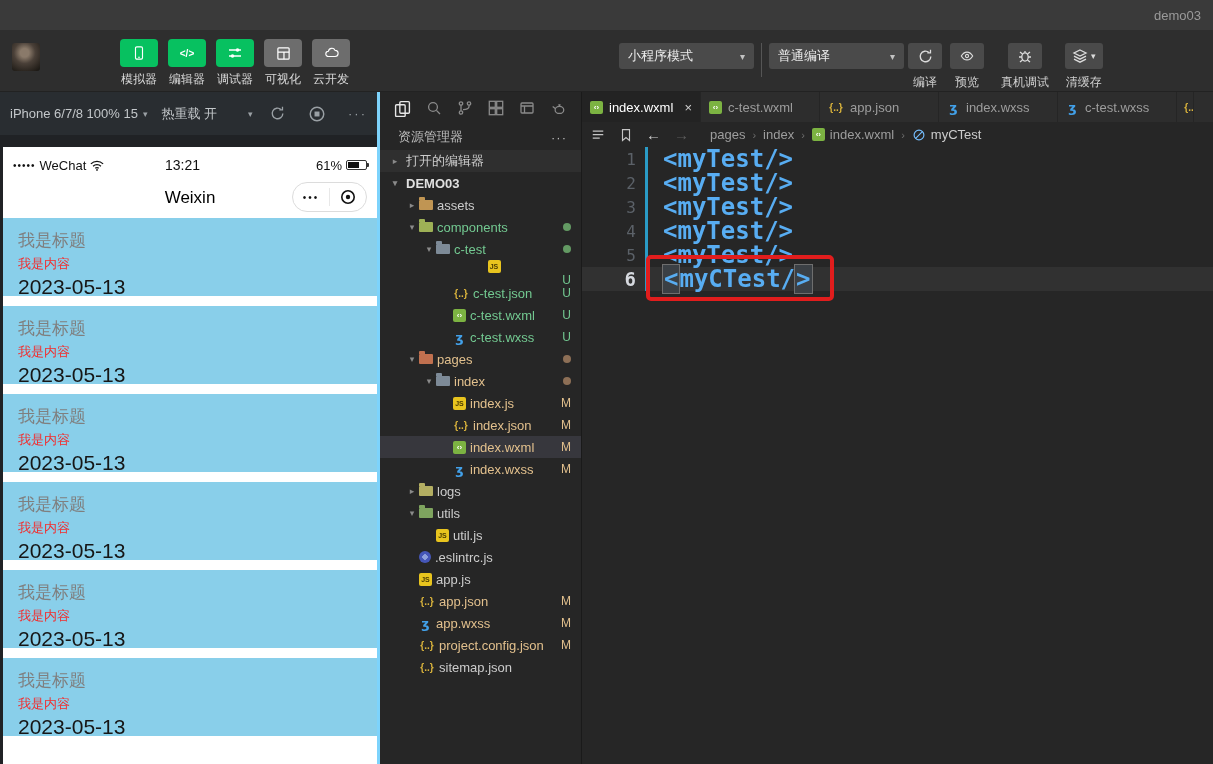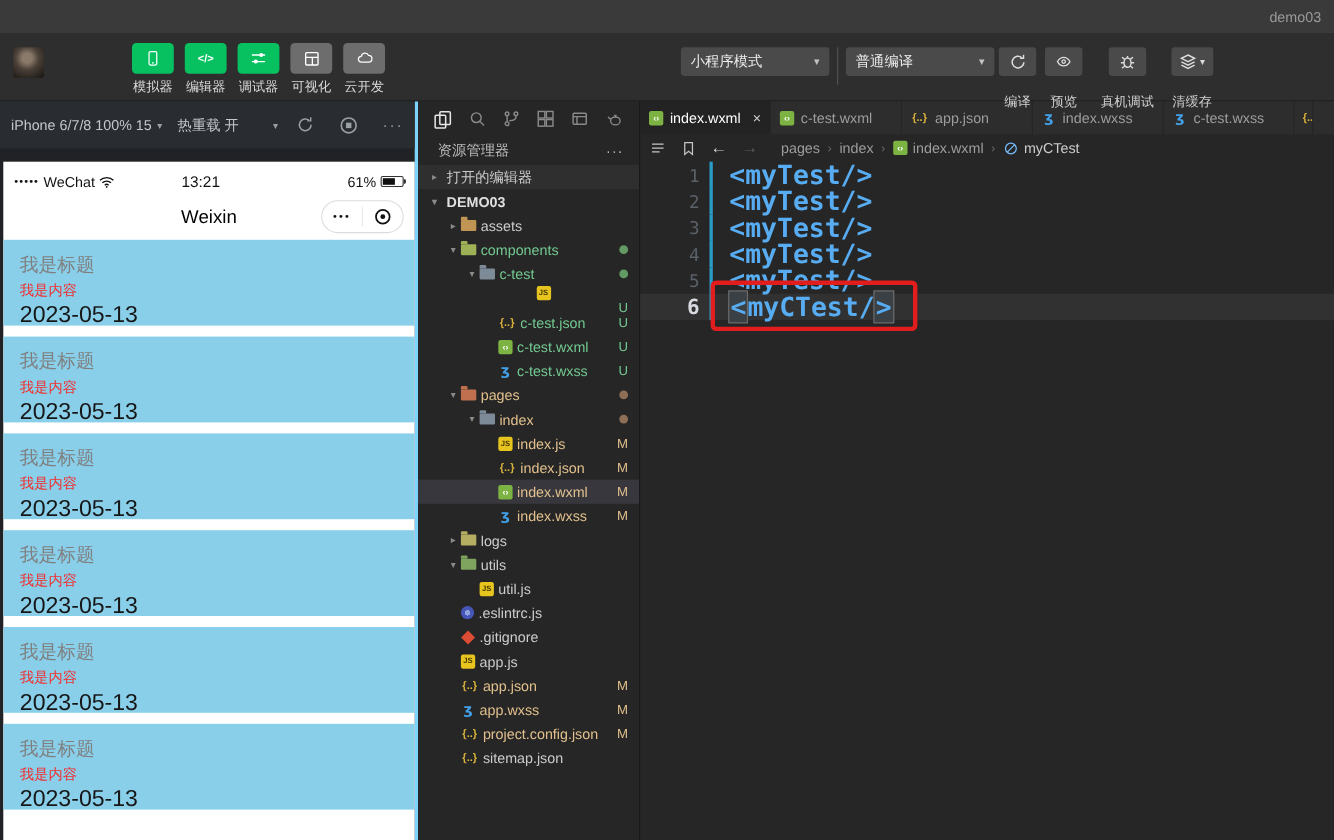--- a/index.html
+++ b/index.html
@@ -25,21 +25,21 @@
   .mode-btn.off { background:#6d6d6d; }
   .mode-label { font-size:12px; color:#d9d9d9; margin-top:4px; white-space:nowrap; }
   .tb-right { position:absolute; left:619px; top:13px; display:flex; align-items:flex-start; }
   .dropdown { width:135px; height:26px; background:#4a4a4a; border-radius:3px; display:flex;
     align-items:center; padding:0 9px; color:#ececec; font-size:13px; cursor:pointer; }
   .dropdown .caret { margin-left:auto; color:#c2c2c2; font-size:10px; }
   .tb-sep { width:1px; height:34px; background:#555; margin:0 7px 0 7px; }
   .action-col { display:flex; flex-direction:column; align-items:center; }
   .action-btn { height:26px; min-width:34px; padding:0 7px; background:#4a4a4a; border-radius:3px;
     display:flex; align-items:center; justify-content:center; color:#dcdcdc; cursor:pointer; gap:3px; }
-  .action-label { font-size:12px; color:#d0d0d0; margin-top:15px; white-space:nowrap; }
+  .action-label { font-size:12px; color:#d0d0d0; margin-top:5px; white-space:nowrap; }
 
   
   .main { display:flex; height:672px; }
 
   
   .simulator { width:380px; background:#202225; display:flex; flex-direction:column;
     border-right:3px solid #7dd3fc; }
   .sim-toolbar { height:43px; background:#292d31; display:flex; align-items:center;
     padding:0 10px; color:#c3c7ca; font-size:13px; }
   .sim-device, .sim-hot { display:flex; align-items:center; gap:5px; cursor:pointer; white-space:nowrap; }
@@ -499,25 +499,20 @@
           <span class="fileicon fi-js">JS</span>
           <span class="lab">util.js</span>
         </div>
         <div class="tree-row" style="padding-left: 25px;">
           <span class="chev"></span>
           <span class="fi-eslint"></span>
           <span class="lab">.eslintrc.js</span>
         </div>
         <div class="tree-row" style="padding-left: 25px;">
           <span class="chev"></span>
-          <span class="fi-git"></span>
-          <span class="lab">.gitignore</span>
-        </div>
-        <div class="tree-row" style="padding-left: 25px;">
-          <span class="chev"></span>
           <span class="fileicon fi-js">JS</span>
           <span class="lab">app.js</span>
         </div>
         <div class="tree-row" style="padding-left: 25px;">
           <span class="chev"></span>
           <span class="fi-json">{..}</span>
           <span class="lab c-modified">app.json</span>
           <span class="badge c-modified">M</span>
         </div>
         <div class="tree-row" style="padding-left: 25px;">

